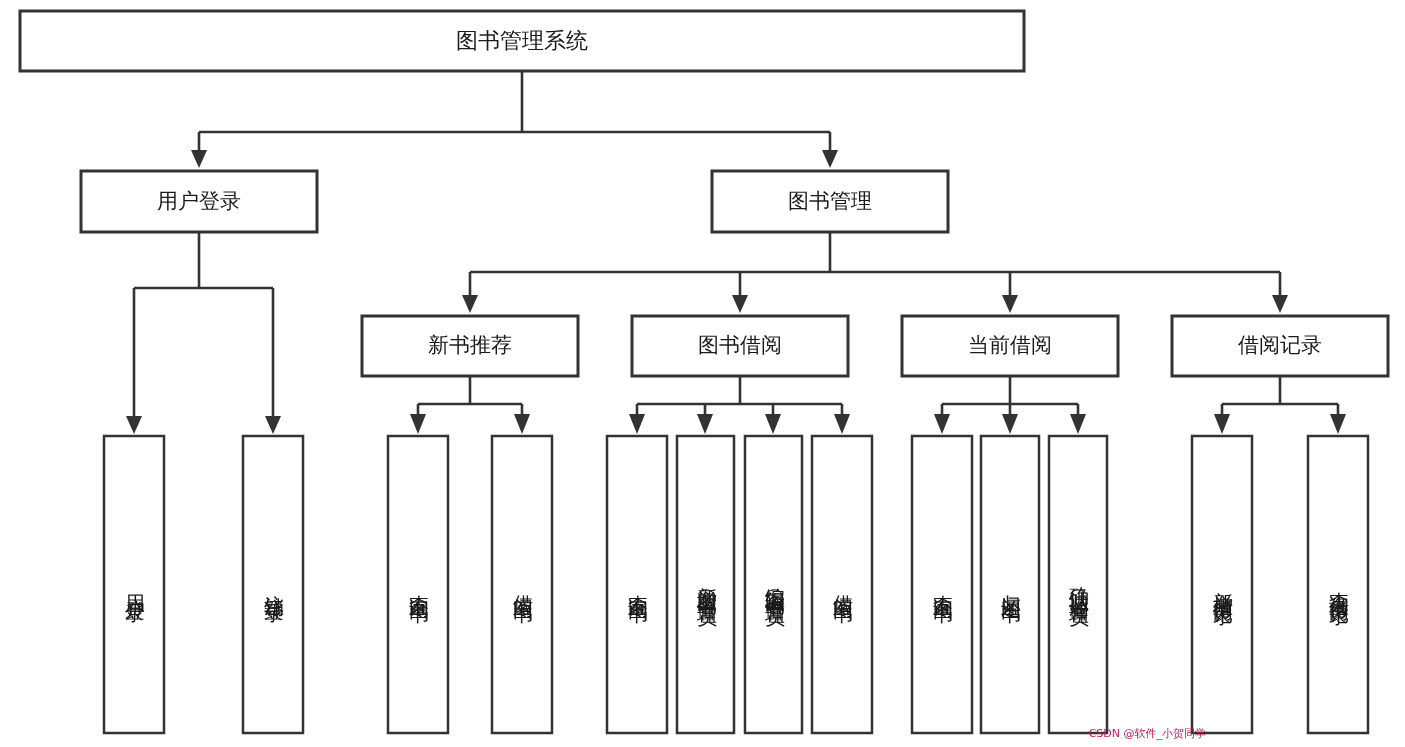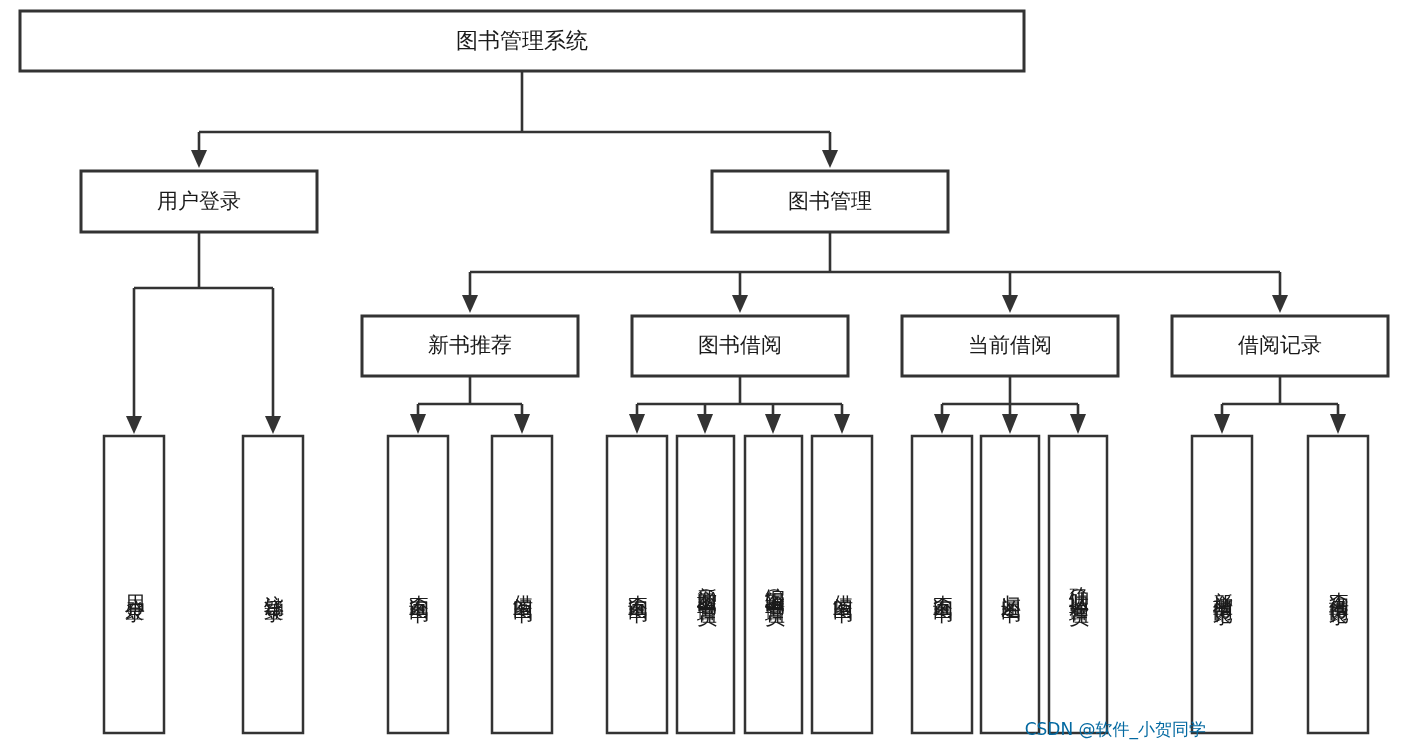--- a/index.html
+++ b/index.html
@@ -64,22 +64,22 @@
     text-anchor: middle;
     dominant-baseline: middle;
     writing-mode: vertical-rl;
     letter-spacing: 3px;
   }
   .watermark-text {
     position: absolute;
     right: 10px;
     bottom: 6px;
     font-family: "DejaVu Sans", "Liberation Sans", sans-serif;
-    font-size: 17px;
-    color: #0369a1;
+    font-size: 11px;
+    color: #be185d;
     white-space: nowrap;
     pointer-events: none;
   }
 </style>
 </head>
 <body>
 
 <div id="diagram-root">
 
   <svg id="tree-svg" viewBox="0 0 1405 747">

